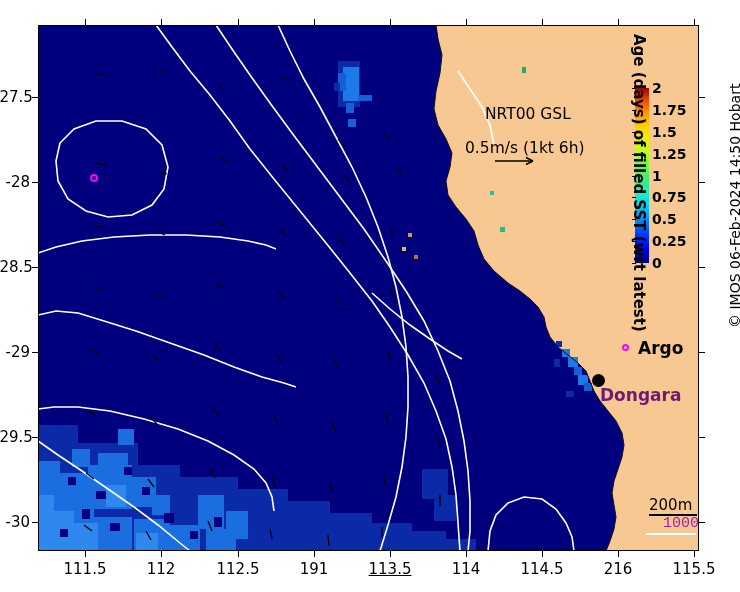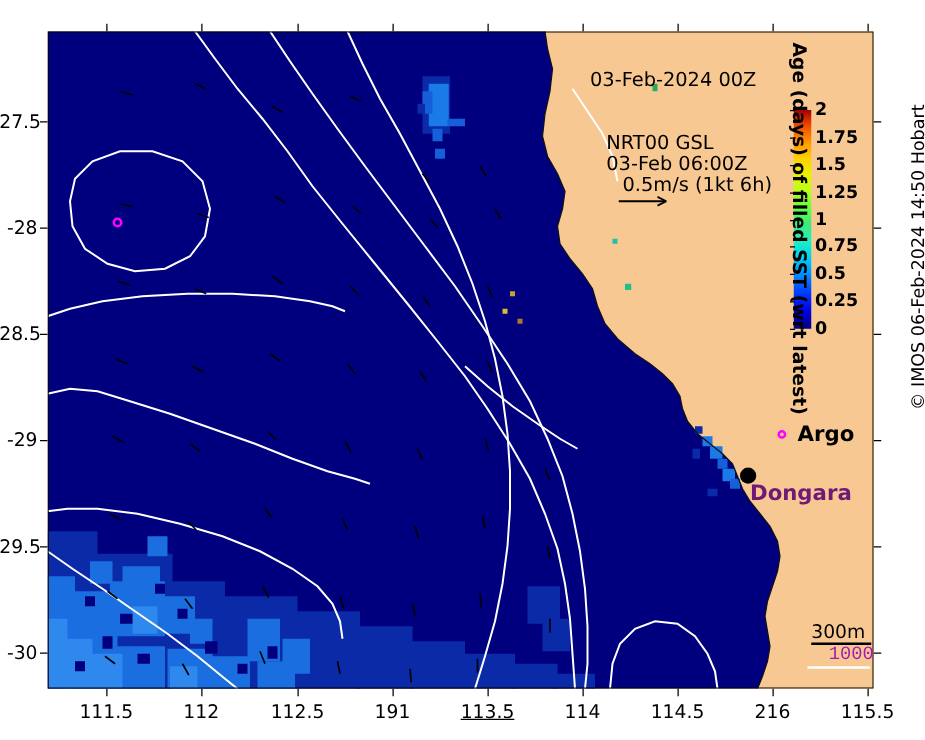--- a/index.html
+++ b/index.html
@@ -67,21 +67,21 @@
   .anno {
     position: absolute;
     color: #000;
     font-size: 15.5px;
     white-space: nowrap;
     font-family: "DejaVu Sans", sans-serif;
   }
   .anno-title { left: 434px; top: 30px; font-size: 15.5px; }
   .anno-l1 { left: 447px; top: 80px; text-align: right; }
   .anno-l2 { left: 447px; top: 97px; }
-  .anno-l3 { left: 460px; top: 114px; }
+  .anno-l3 { left: 427px; top: 114px; }
 
   .ref-arrow { position: absolute; left: 455px; top: 128px; }
 
   
   .legend-argo-marker {
     position: absolute;
     left: 584px; top: 319px;
     width: 7px; height: 7px;
     border: 2px solid #ff00ff;
     border-radius: 50%;
@@ -405,39 +405,37 @@
             <path d="M344,502 l0,11"></path>
           <path d="M398,350 l4,9"></path>
             <path d="M400,412 l2,10"></path>
           <path d="M402,470 l0,11"></path>
         </g>
       </g>
 
       <rect x="0.5" y="0.5" width="660" height="525" fill="none" stroke="#000000" stroke-width="1"></rect>
     </svg>
 
-    <div class="anno anno-title">03-Feb-2024 00Z</div>
     <div class="anno anno-l1">NRT00 GSL</div>
-    <div class="anno anno-l2">03-Feb 06:00Z</div>
     <div class="anno anno-l3">0.5m/s (1kt 6h)</div>
 
     <svg class="ref-arrow" width="50" height="16" viewBox="0 0 50 16">
       <path d="M2,8 L40,8" stroke="#000" stroke-width="1.5" fill="none"></path>
       <path d="M40,8 L33,4.5 M40,8 L33,11.5" stroke="#000" stroke-width="1.5" fill="none"></path>
     </svg>
 
     <div class="map-argo"></div>
 
     <div class="legend-argo-marker"></div>
     <div class="legend-argo-text">Argo</div>
 
     <div class="legend-dongara-dot"></div>
     <div class="legend-dongara-text">Dongara</div>
 
-    <div class="scale-200-text">300m</div>
+    <div class="scale-200-text">200m</div>
     <div class="scale-200-line"></div>
     <div class="scale-1000-text">1000m</div>
     <div class="scale-1000-line"></div>
   </div>
 
   <div class="cbar"></div>
   <div class="cbar-title">Age (days) of filled SST (wrt latest)</div>
   <div id="cbar-ticks">
       <div class="cbar-tick" style="top: 88px;"></div>
       <div class="cbar-label" style="top: 88px;">2</div>

